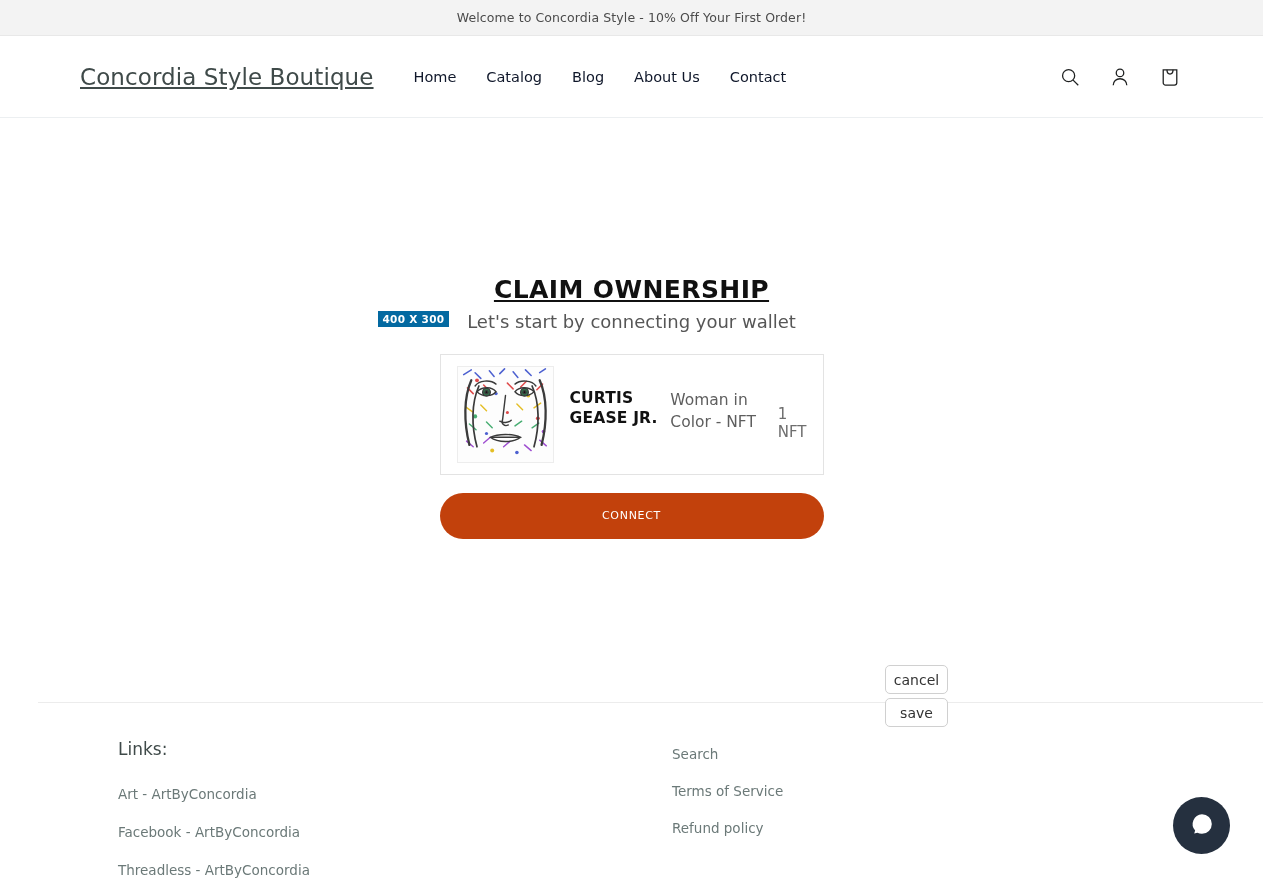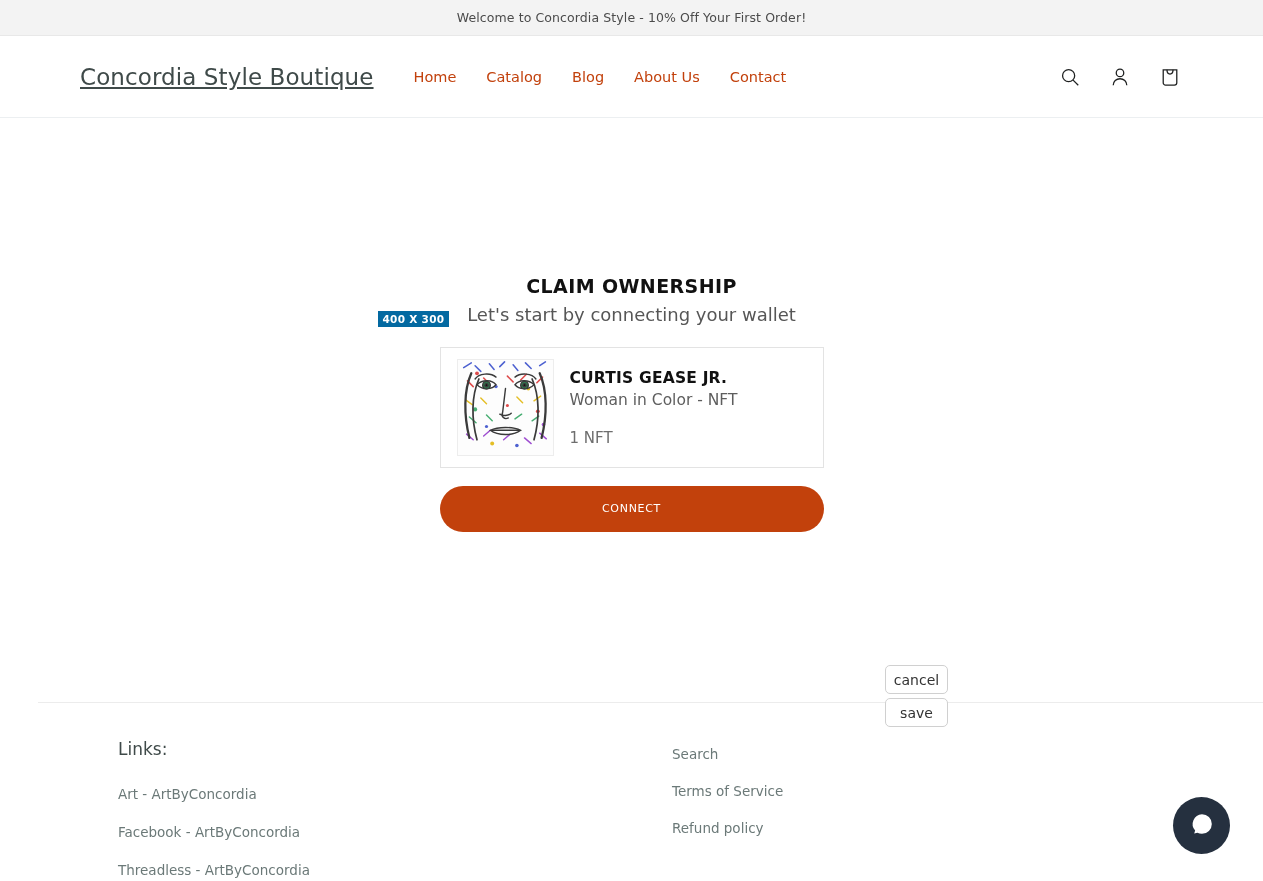--- a/index.html
+++ b/index.html
@@ -45,21 +45,21 @@
     white-space: nowrap;
     margin-right: 40px;
   }
   .main-nav {
     display: flex;
     align-items: center;
     gap: 30px;
   }
   .nav-link {
     font-size: 14.5px;
-    color: #c2410c;
+    color: #0f172a;
     text-decoration: none;
     white-space: nowrap;
   }
   .header-spacer { flex: 1; }
   .header-icons {
     display: flex;
     align-items: center;
     gap: 24px;
     padding-right: 48px;
   }
@@ -100,25 +100,26 @@
   }
   .claim-wrap {
     position: absolute;
     left: 50%;
     transform: translateX(-50%);
     top: 158px;
     width: 384px;
     text-align: center;
   }
   .claim-title {
-    font-size: 19px;
+    font-size: 25px;
     font-weight: 700;
     color: #111111;
     letter-spacing: 0.4px;
     line-height: 1.1;
+    text-decoration: underline;
   }
   .claim-sub {
     font-size: 18px;
     color: #565656;
     margin-top: 7px;
     font-weight: 400;
   }
   .size-badge {
     position: absolute;
     left: -62px;
@@ -147,21 +148,21 @@
     height: 97px;
     flex: 0 0 97px;
     border: 1px solid #ededed;
     overflow: hidden;
     background: #fff;
   }
   .nft-thumb svg { display: block; width: 100%; height: 100%; }
   .nft-info {
     padding-left: 16px;
     display: flex;
-    flex-direction: column;
+    flex-direction: row;
     justify-content: center;
   }
   .nft-name {
     font-size: 15.5px;
     font-weight: 700;
     color: #111;
     letter-spacing: 0.2px;
     line-height: 1.3;
   }
   .nft-desc {

